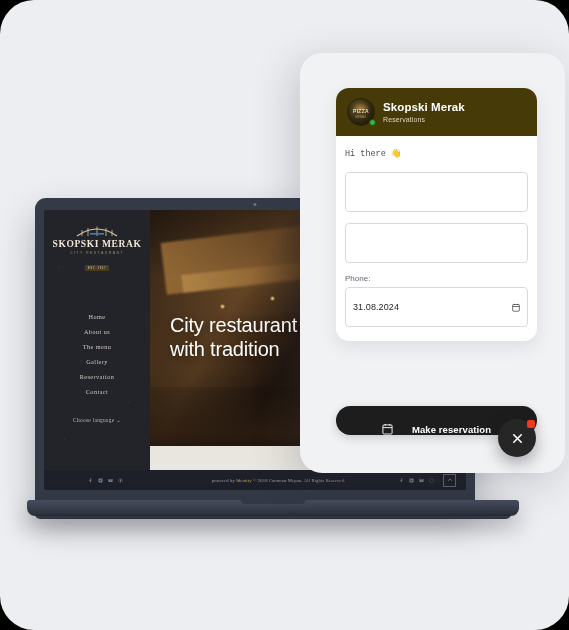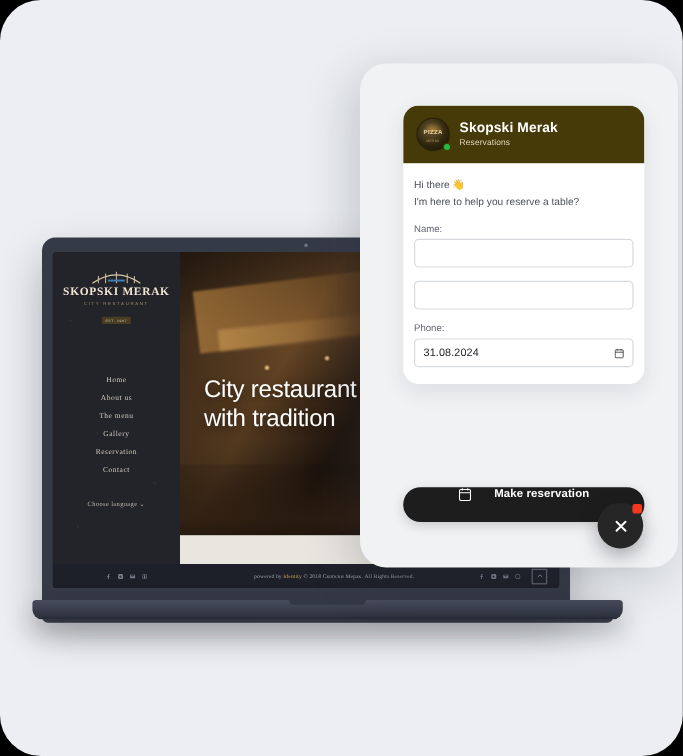--- a/index.html
+++ b/index.html
@@ -303,28 +303,29 @@
   }
   .chat-role {
     font-size:7px; color:#ddd6bd; margin-top:2px;
     letter-spacing:.1px;
   }
 
   .chat-body { padding:12px 9px 14px 9px; }
   .bubble {
     font-size:8.5px; line-height:1.55; color:#4b4f57;
     margin-bottom:11px;
+    font-family:Liberation Mono, monospace;
   }
   .bubble .line1 { margin-bottom:1px; }
   .field-label {
     font-size:8px; color:#62666e;
     margin-bottom:4px;
   }
   .field-input {
-    width:100%; height:24px;
+    width:100%; height:40px;
     border:1px solid #d6d9de;
     border-radius:4px;
     background:#fff;
     margin-bottom:11px;
     padding:0 7px;
     font-size:8.5px; color:#2c2f35;
     font-family:"Liberation Sans", sans-serif;
     display:flex; align-items:center;
     justify-content:space-between;
   }
@@ -332,21 +333,21 @@
   .date-val { font-size:9px; color:#23262b; letter-spacing:.1px; }
   .cal-ico { width:8px; height:9px; color:#3a3d43; }
   .cal-ico svg { width:100%; height:100%; display:block; }
 
   .cta {
     position:absolute;
     left:36px; bottom:38px;
     width:201px; height:29px;
     background:#1d1d1d;
     border-radius:15px;
-    display:flex; align-items:flex-start; justify-content:center;
+    display:flex; align-items:flex-end; justify-content:center;
     gap:19px;
     color:#fff;
     box-shadow:0 3px 10px rgba(20,20,20,.18);
     cursor:pointer;
   }
   .cta-ico { width:11px; height:12px; }
   .cta-ico svg { width:100%; height:100%; display:block; }
   .cta-label { font-size:9.5px; font-weight:700; letter-spacing:.1px; }
 
   
@@ -505,24 +506,22 @@
         <div>
           <div class="chat-name">Skopski Merak</div>
           <div class="chat-role">Reservations</div>
         </div>
       </div>
 
       <div class="chat-body">
 
         <div class="bubble">
           <div class="line1">Hi there 👋</div>
-          <div>I'm here to help you reserve a table?</div>
         </div>
 
-        <div class="field-label">Name:</div>
         <input class="field-input" type="text" placeholder="" style="">
 
         <input class="field-input" type="text" placeholder="" style="">
 
         <div class="field-label">Phone:</div>
         <div class="field-input last">
           <span class="date-val">31.08.2024</span>
           <span class="cal-ico">
             <svg viewBox="0 0 24 26" fill="none" stroke="currentColor" stroke-width="2.2">
               <rect x="2" y="4" width="20" height="20" rx="2"></rect>

